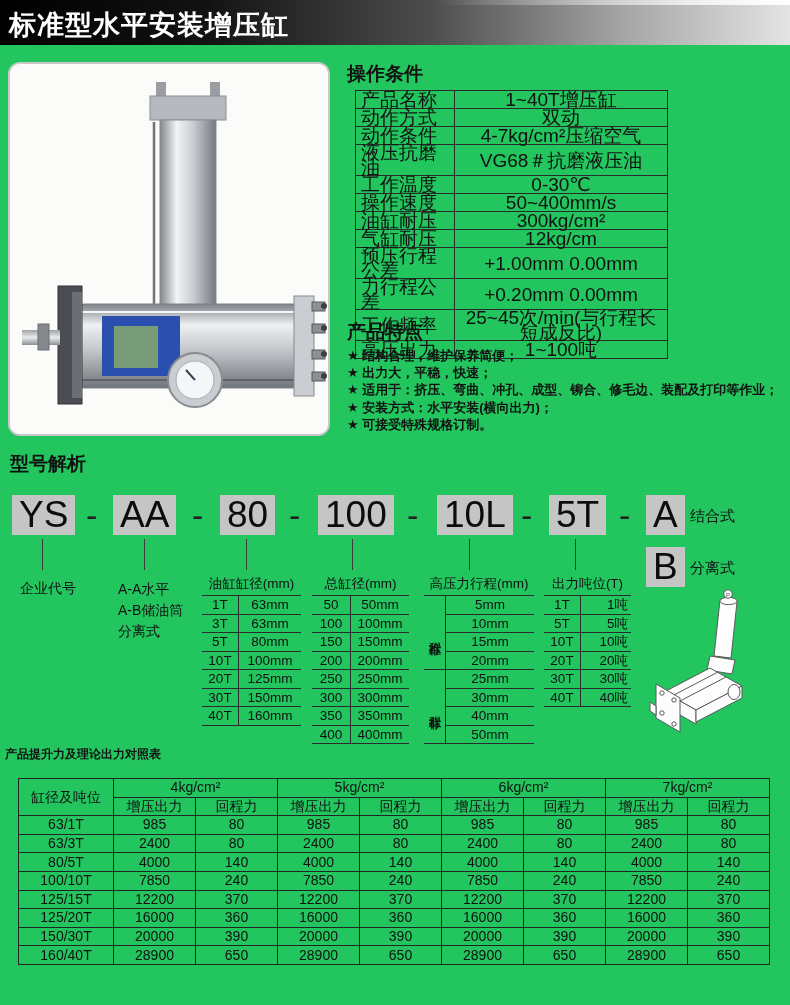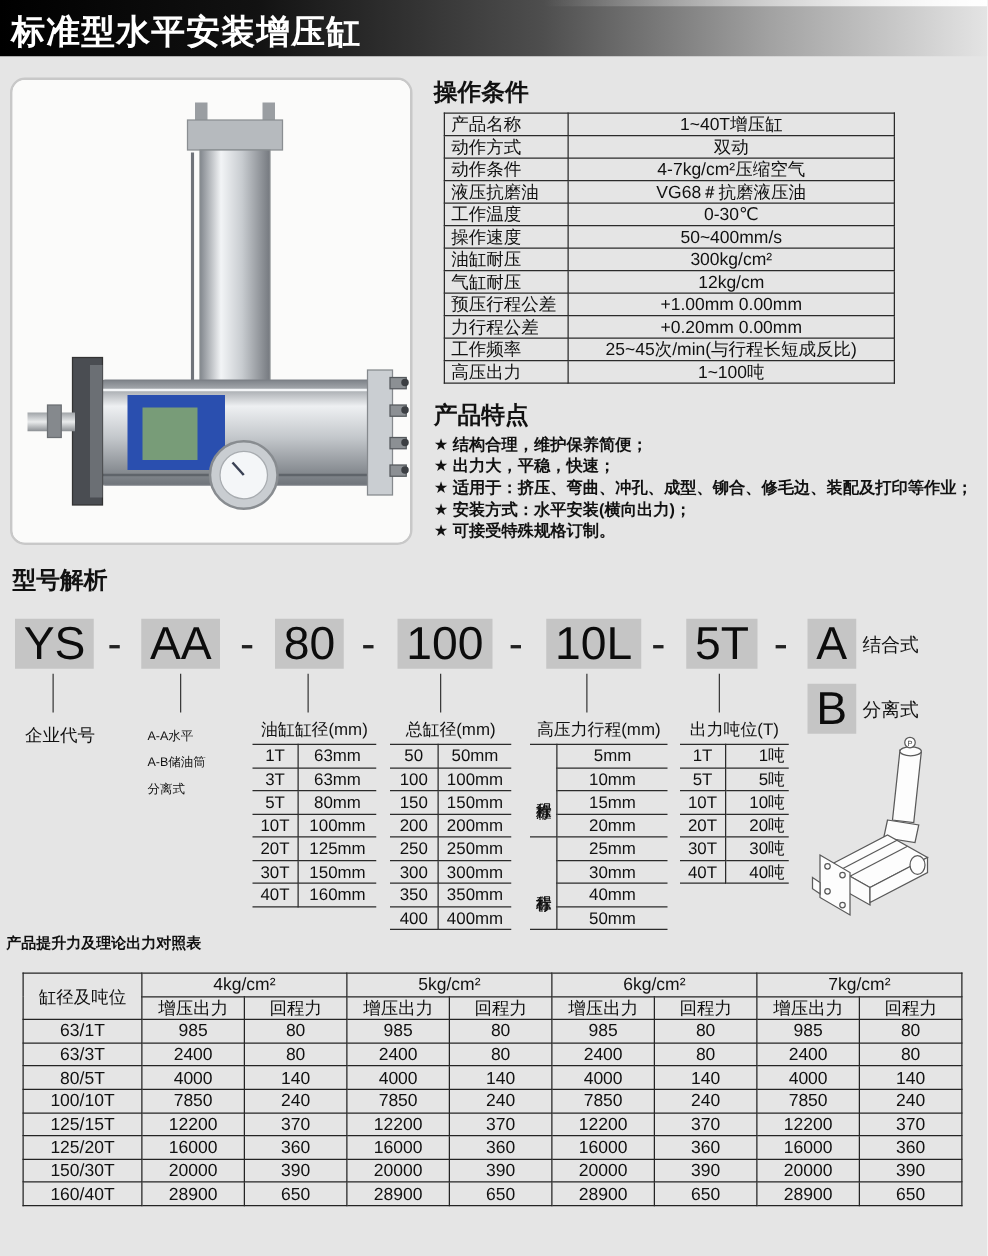--- a/index.html
+++ b/index.html
@@ -1,50 +1,50 @@
 <!DOCTYPE html>
 <html><head>
 <meta charset="utf-8">
 <style>
   html,body{margin:0;padding:0;background:#fff;}
-  #page{position:relative;width:790px;height:1005px;background:#e5e5e5;overflow:hidden;
+  #page{position:relative;width:790px;height:1005px;background:#22c55e;overflow:hidden;
         font-family:"Liberation Sans","DejaVu Sans",sans-serif;color:#111;}
 
   
   .titlebar{position:absolute;left:0;top:0;width:790px;height:45px;
     background:linear-gradient(90deg,#000 0%,#121212 26%,#4e4e4e 55%,#a2a2a2 78%,#e4e4e4 100%);}
   .titlebar::after{content:"";position:absolute;top:0;right:0;width:45%;height:5px;
     background:linear-gradient(90deg,rgba(255,255,255,0),#ffffff);}
   .titlebar .t{position:absolute;left:9px;top:7px;font-size:27px;font-weight:700;color:#fff;letter-spacing:1px;}
 
   
   .photo-frame{position:absolute;left:8px;top:62px;width:318px;height:370px;border:2px solid #c8c8c8;
     border-radius:12px;background:#fff;overflow:hidden;}
 
   .sec-h{position:absolute;font-size:19px;font-weight:700;color:#111;margin:0;}
 
   
-  .op-table{position:absolute;left:355px;top:90px;width:361px;border-collapse:collapse;
-    font-size:14px;table-layout:fixed;}
+  .op-table{position:absolute;left:355px;top:90px;width:313px;border-collapse:collapse;
+    font-size:19px;table-layout:fixed;}
   .op-table td{border:1px solid #2b2b2b;height:17px;padding:0 5px;line-height:15px;}
   .op-table td.lab{width:88px;text-align:left;}
   .op-table td.val{text-align:center;}
 
   
   .feat-list{position:absolute;left:347px;top:347px;width:443px;font-size:13px;line-height:17.2px;
     white-space:nowrap;list-style:none;margin:0;padding:0;font-weight:bold;}
 
   
   .seg{position:absolute;background:#c5c5c5;color:#0c0c0c;font-size:37px;line-height:40px;padding:0 7px;top:495px;}
   .segB{top:547px;}
   .dash{position:absolute;font-size:34px;line-height:40px;top:495px;color:#222;}
   .variant-label{position:absolute;font-size:15px;color:#111;}
   .dropline{position:absolute;width:1px;height:31px;top:539px;background:#3a3a3a;}
   .plain-label{position:absolute;font-size:14px;}
-  .mount-label{position:absolute;left:118px;top:579px;font-size:10px;line-height:21px;}
+  .mount-label{position:absolute;left:118px;top:579px;font-size:14px;line-height:21px;}
 
   
   .mini{position:absolute;border-collapse:collapse;font-size:13.5px;}
   .mini th{font-weight:400;border-bottom:1px solid #2b2b2b;padding:0 0 2px;height:17px;font-size:13.5px;}
   .mini td{text-align:center;border-bottom:1px solid #2b2b2b;height:17.5px;padding:0 3px;line-height:15px;}
   .mini td.c1{border-right:1px solid #2b2b2b;}
   #oil-table{left:202px;top:575px;}   #oil-table td.c1{width:30px;}   #oil-table td.c2{width:56px;}
   #total-table{left:312px;top:575px;} #total-table td.c1{width:32px;} #total-table td.c2{width:52px;}
   #stroke-table{left:424px;top:575px;} #stroke-table td.val{width:82px;}
   #tonnage-table{left:544px;top:575px;} #tonnage-table td.c1{width:30px;} #tonnage-table td.c2{width:44px;text-align:right;}

